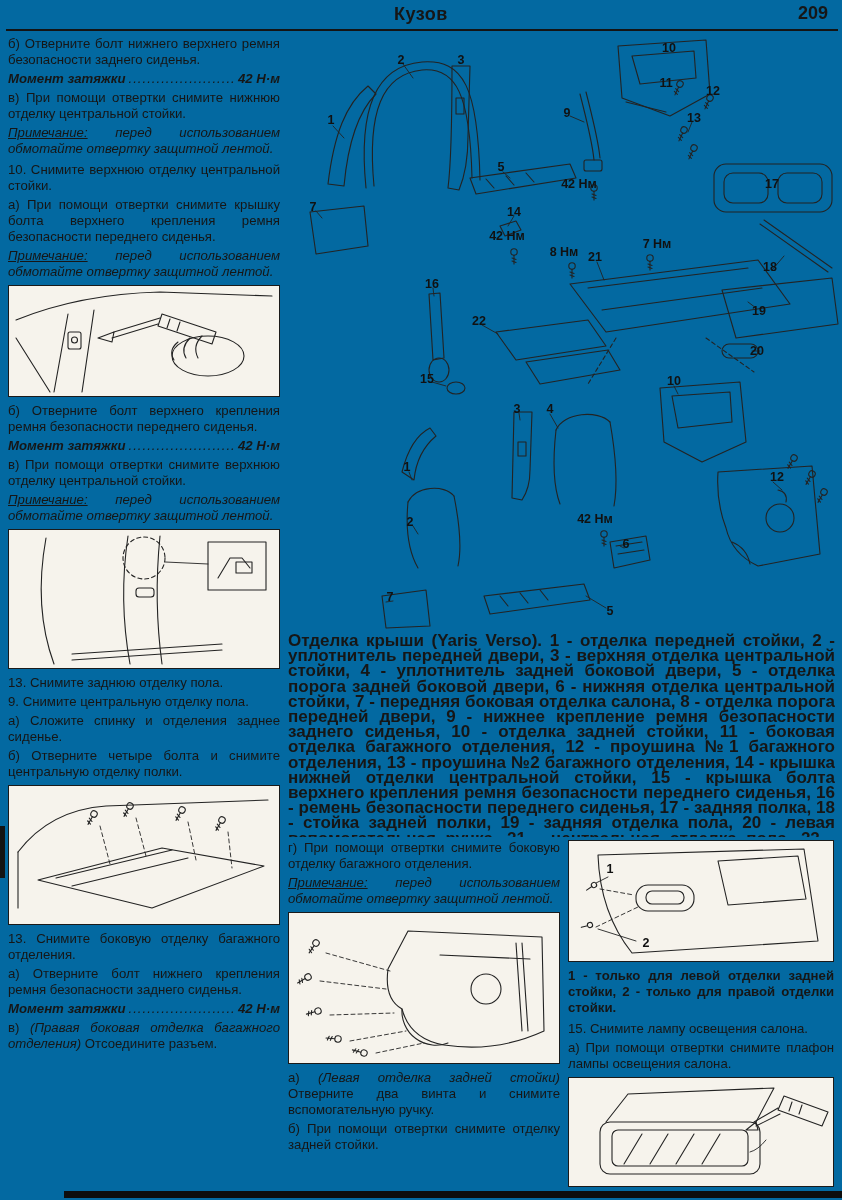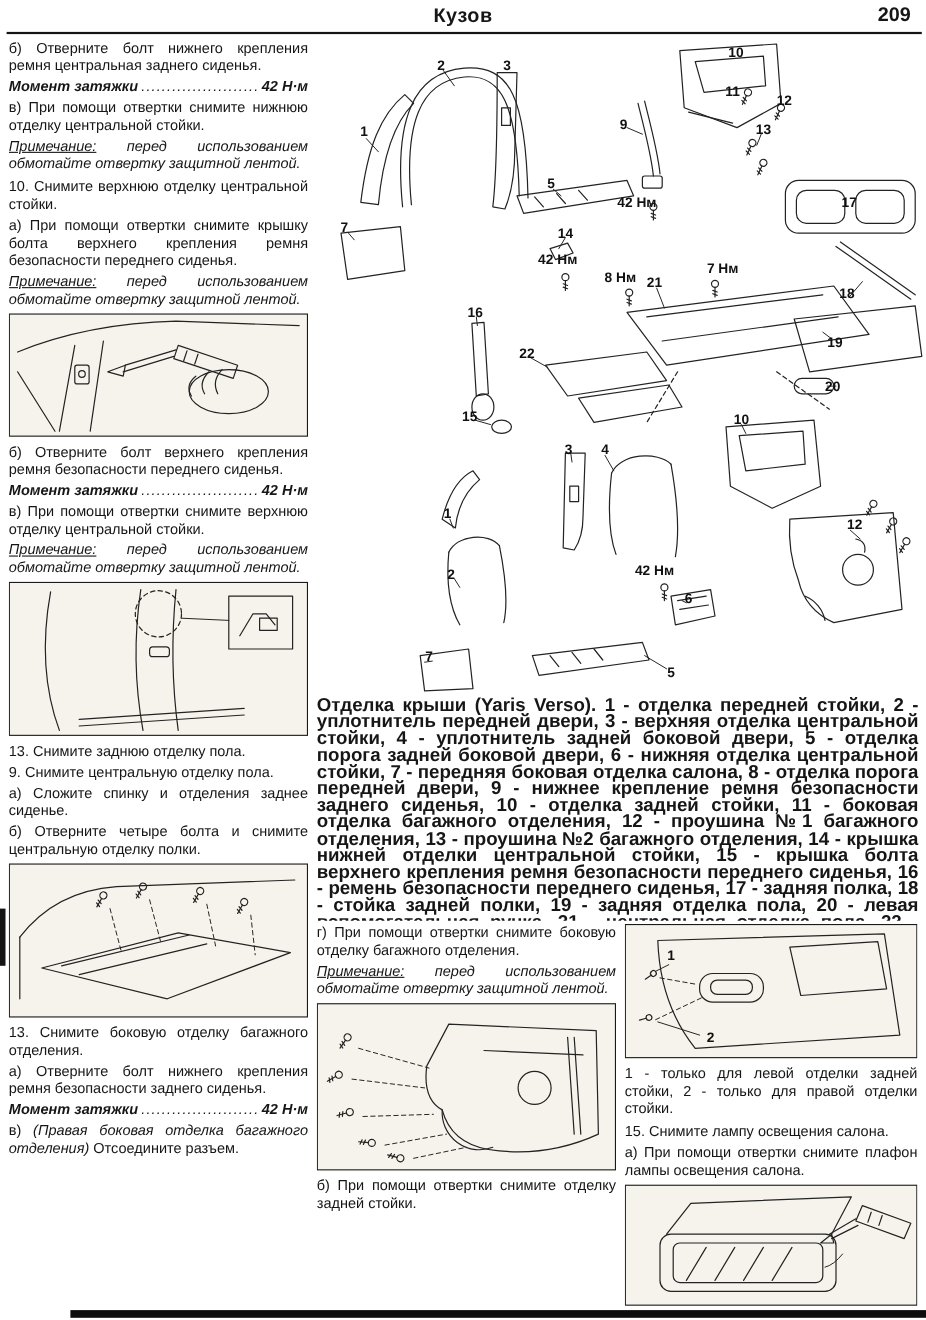--- a/index.html
+++ b/index.html
@@ -1,19 +1,19 @@
 <!DOCTYPE html>
 <html><head>
 <meta charset="utf-8">
 <style>
   * { margin:0; padding:0; box-sizing:border-box; }
   html,body { background:#9a9a9a; }
   .page {
     position:relative; width:842px; height:1200px; margin:0 auto;
-    background:#ffffff; color:#161616; overflow:hidden;
+    background:#0369a1; color:#161616; overflow:hidden;
     font-family:"Liberation Sans", sans-serif;
   }
   
   .hdr-title { position:absolute; top:4px; left:0; right:0; text-align:center;
     font-size:18px; font-weight:bold; letter-spacing:.5px; }
   .hdr-page  { position:absolute; top:3px; right:14px; font-size:18px; font-weight:bold; }
   .hdr-rule  { position:absolute; top:29px; left:6px; right:4px; height:2px; background:#141414; }
   .bbar { position:absolute; left:64px; right:0; top:1191px; height:7px; background:#0d0d0d; }
   .edge-mark { position:absolute; left:0; top:826px; width:5px; height:52px; background:#141414; }
 
@@ -42,21 +42,21 @@
   .figE { height:122px; margin-top:0; }
   .figF { height:110px; }
 
   
   .diagram { position:absolute; left:286px; top:36px; width:556px; height:594px; }
   .diagram svg { display:block; width:100%; height:100%; }
 
   .caption { position:absolute; left:288px; top:633px; width:547px; height:204px;
     overflow:hidden; font-size:17px; line-height:15.2px; font-weight:bold; text-align:justify; }
 
-  .figcap { font-size:13.2px; line-height:16px; font-weight:normal; text-align:justify; margin:2px 0 5px; }
+  .figcap { font-size:13.2px; line-height:16px; font-weight:bold; text-align:justify; margin:2px 0 5px; }
 
   
   .art path, .art rect, .art line, .art circle, .art ellipse, .art polygon, .art use
     { stroke:#232323; stroke-width:1.1; fill:none; stroke-linecap:round; stroke-linejoin:round; }
   .art .ld { stroke-width:0.9; }
   .art .dsh { stroke-dasharray:4 3; }
   .co { font:bold 12.5px "Liberation Sans", sans-serif; fill:#111; text-anchor:middle; }
   .fill { fill:#232323; stroke:none; }
 </style>
 </head>
@@ -77,21 +77,21 @@
         <line x1="0" y1="2.6" x2="0" y2="9"></line>
       </g>
     </defs>
   </svg>
 
   <div class="hdr-title">Кузов</div>
   <div class="hdr-page">209</div>
   <div class="hdr-rule"></div>
 
   <div class="col col-left">
-    <p class="b">б) Отверните болт нижнего крепления ремня центральная заднего сиденья.</p>
+    <p class="b">б) Отверните болт нижнего верхнего ремня безопасности заднего сиденья.</p>
     <p class="torque">
       <span>Момент затяжки</span>
       <span class="dots">.............................</span>
       <span>42 Н·м</span>
     </p>
     <p class="b">в) При помощи отвертки снимите нижнюю отделку центральной стойки.</p>
     <p class="note">
       <span class="note-label">Примечание:</span>
       <span>перед использованием обмотайте отвертку защитной лентой.</span>
     </p>
@@ -383,20 +383,25 @@
           <use href="#bolt" transform="translate(74,140) rotate(105)"></use>
           <line x1="36" y1="40" x2="100" y2="58" class="dsh ld"></line>
           <line x1="30" y1="68" x2="96" y2="76" class="dsh ld"></line>
           <line x1="40" y1="102" x2="104" y2="100" class="dsh ld"></line>
           <line x1="60" y1="128" x2="116" y2="118" class="dsh ld"></line>
           <line x1="86" y1="140" x2="134" y2="130" class="dsh ld"></line>
         </g>
       </svg>
     </div>
 
+    <p class="b">
+      <span>а)</span>
+      <span class="ital">(Левая отделка задней стойки)</span>
+      <span>Отверните два винта и снимите вспомогательную ручку.</span>
+    </p>
     <p class="b">б) При помощи отвертки снимите отделку задней стойки.</p>
   </div>
 
   <div class="col col-right">
 
     <div class="fig figE">
       <svg viewBox="0 0 262 120">
         <g class="art">
           <path d="M28,14 L234,8 L248,100 L62,112 Q30,72 28,14 Z"></path>
           <path d="M148,20 L228,15 L236,58 L158,64 Z"></path>

